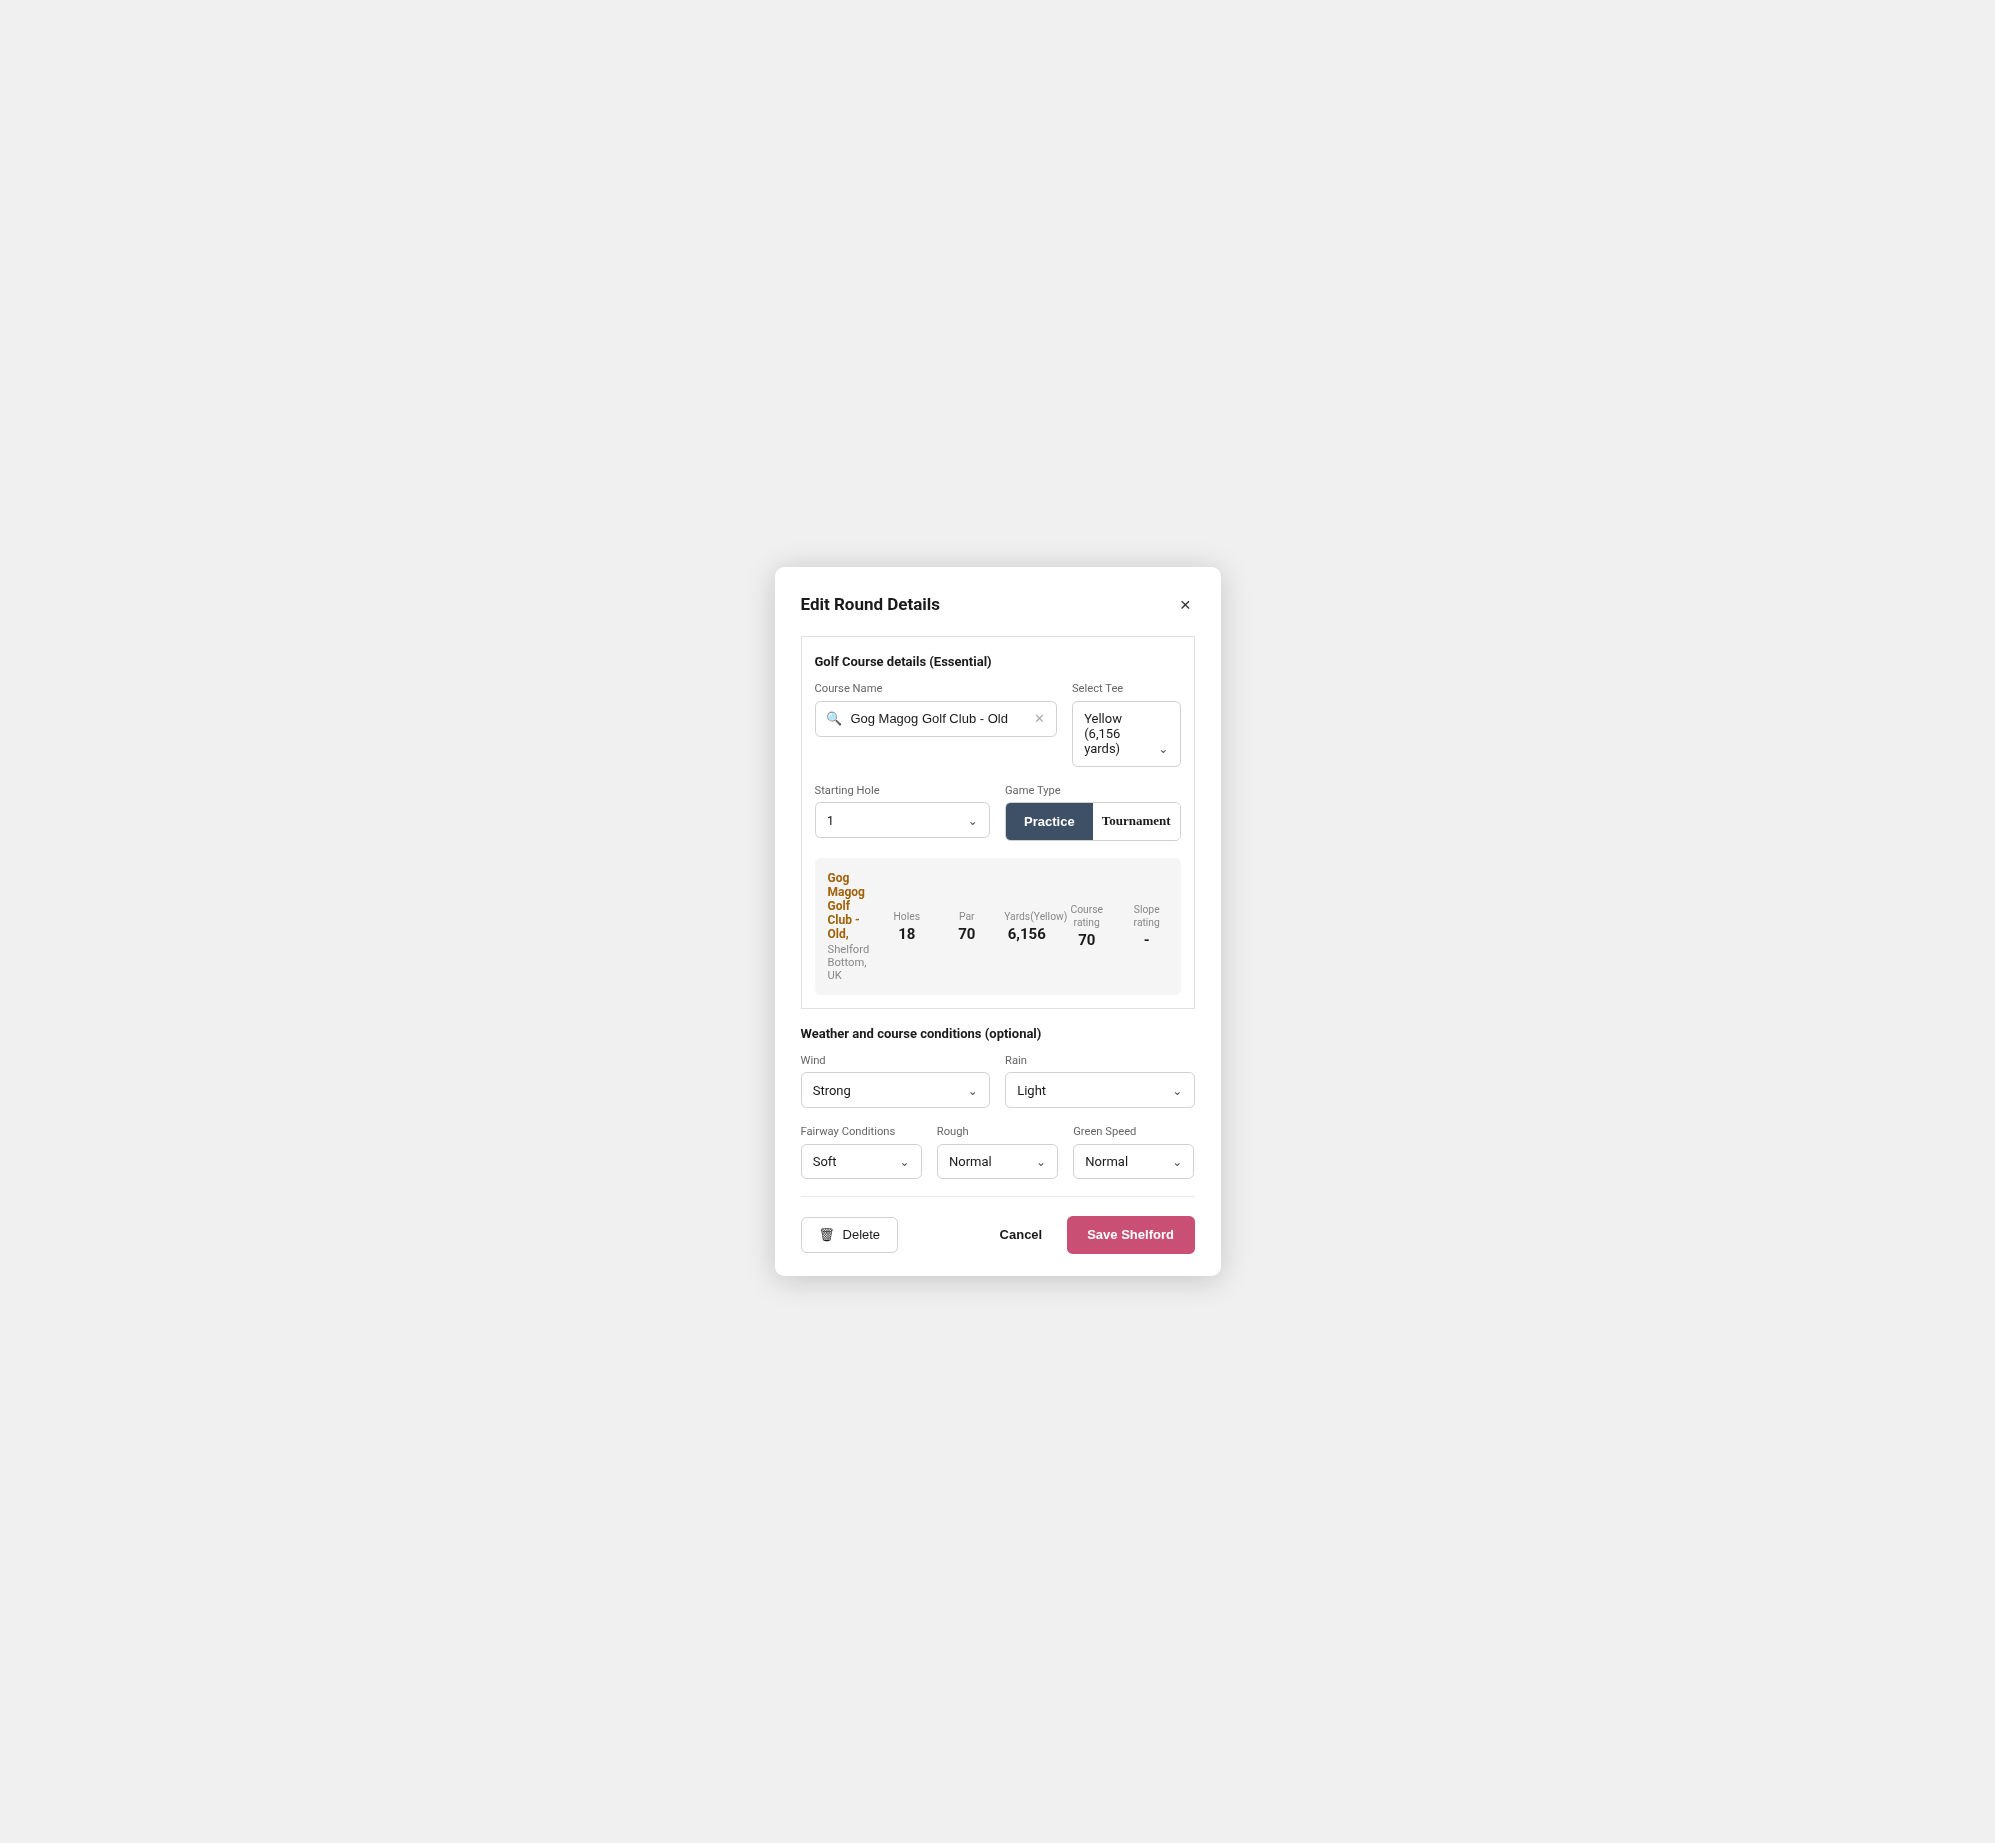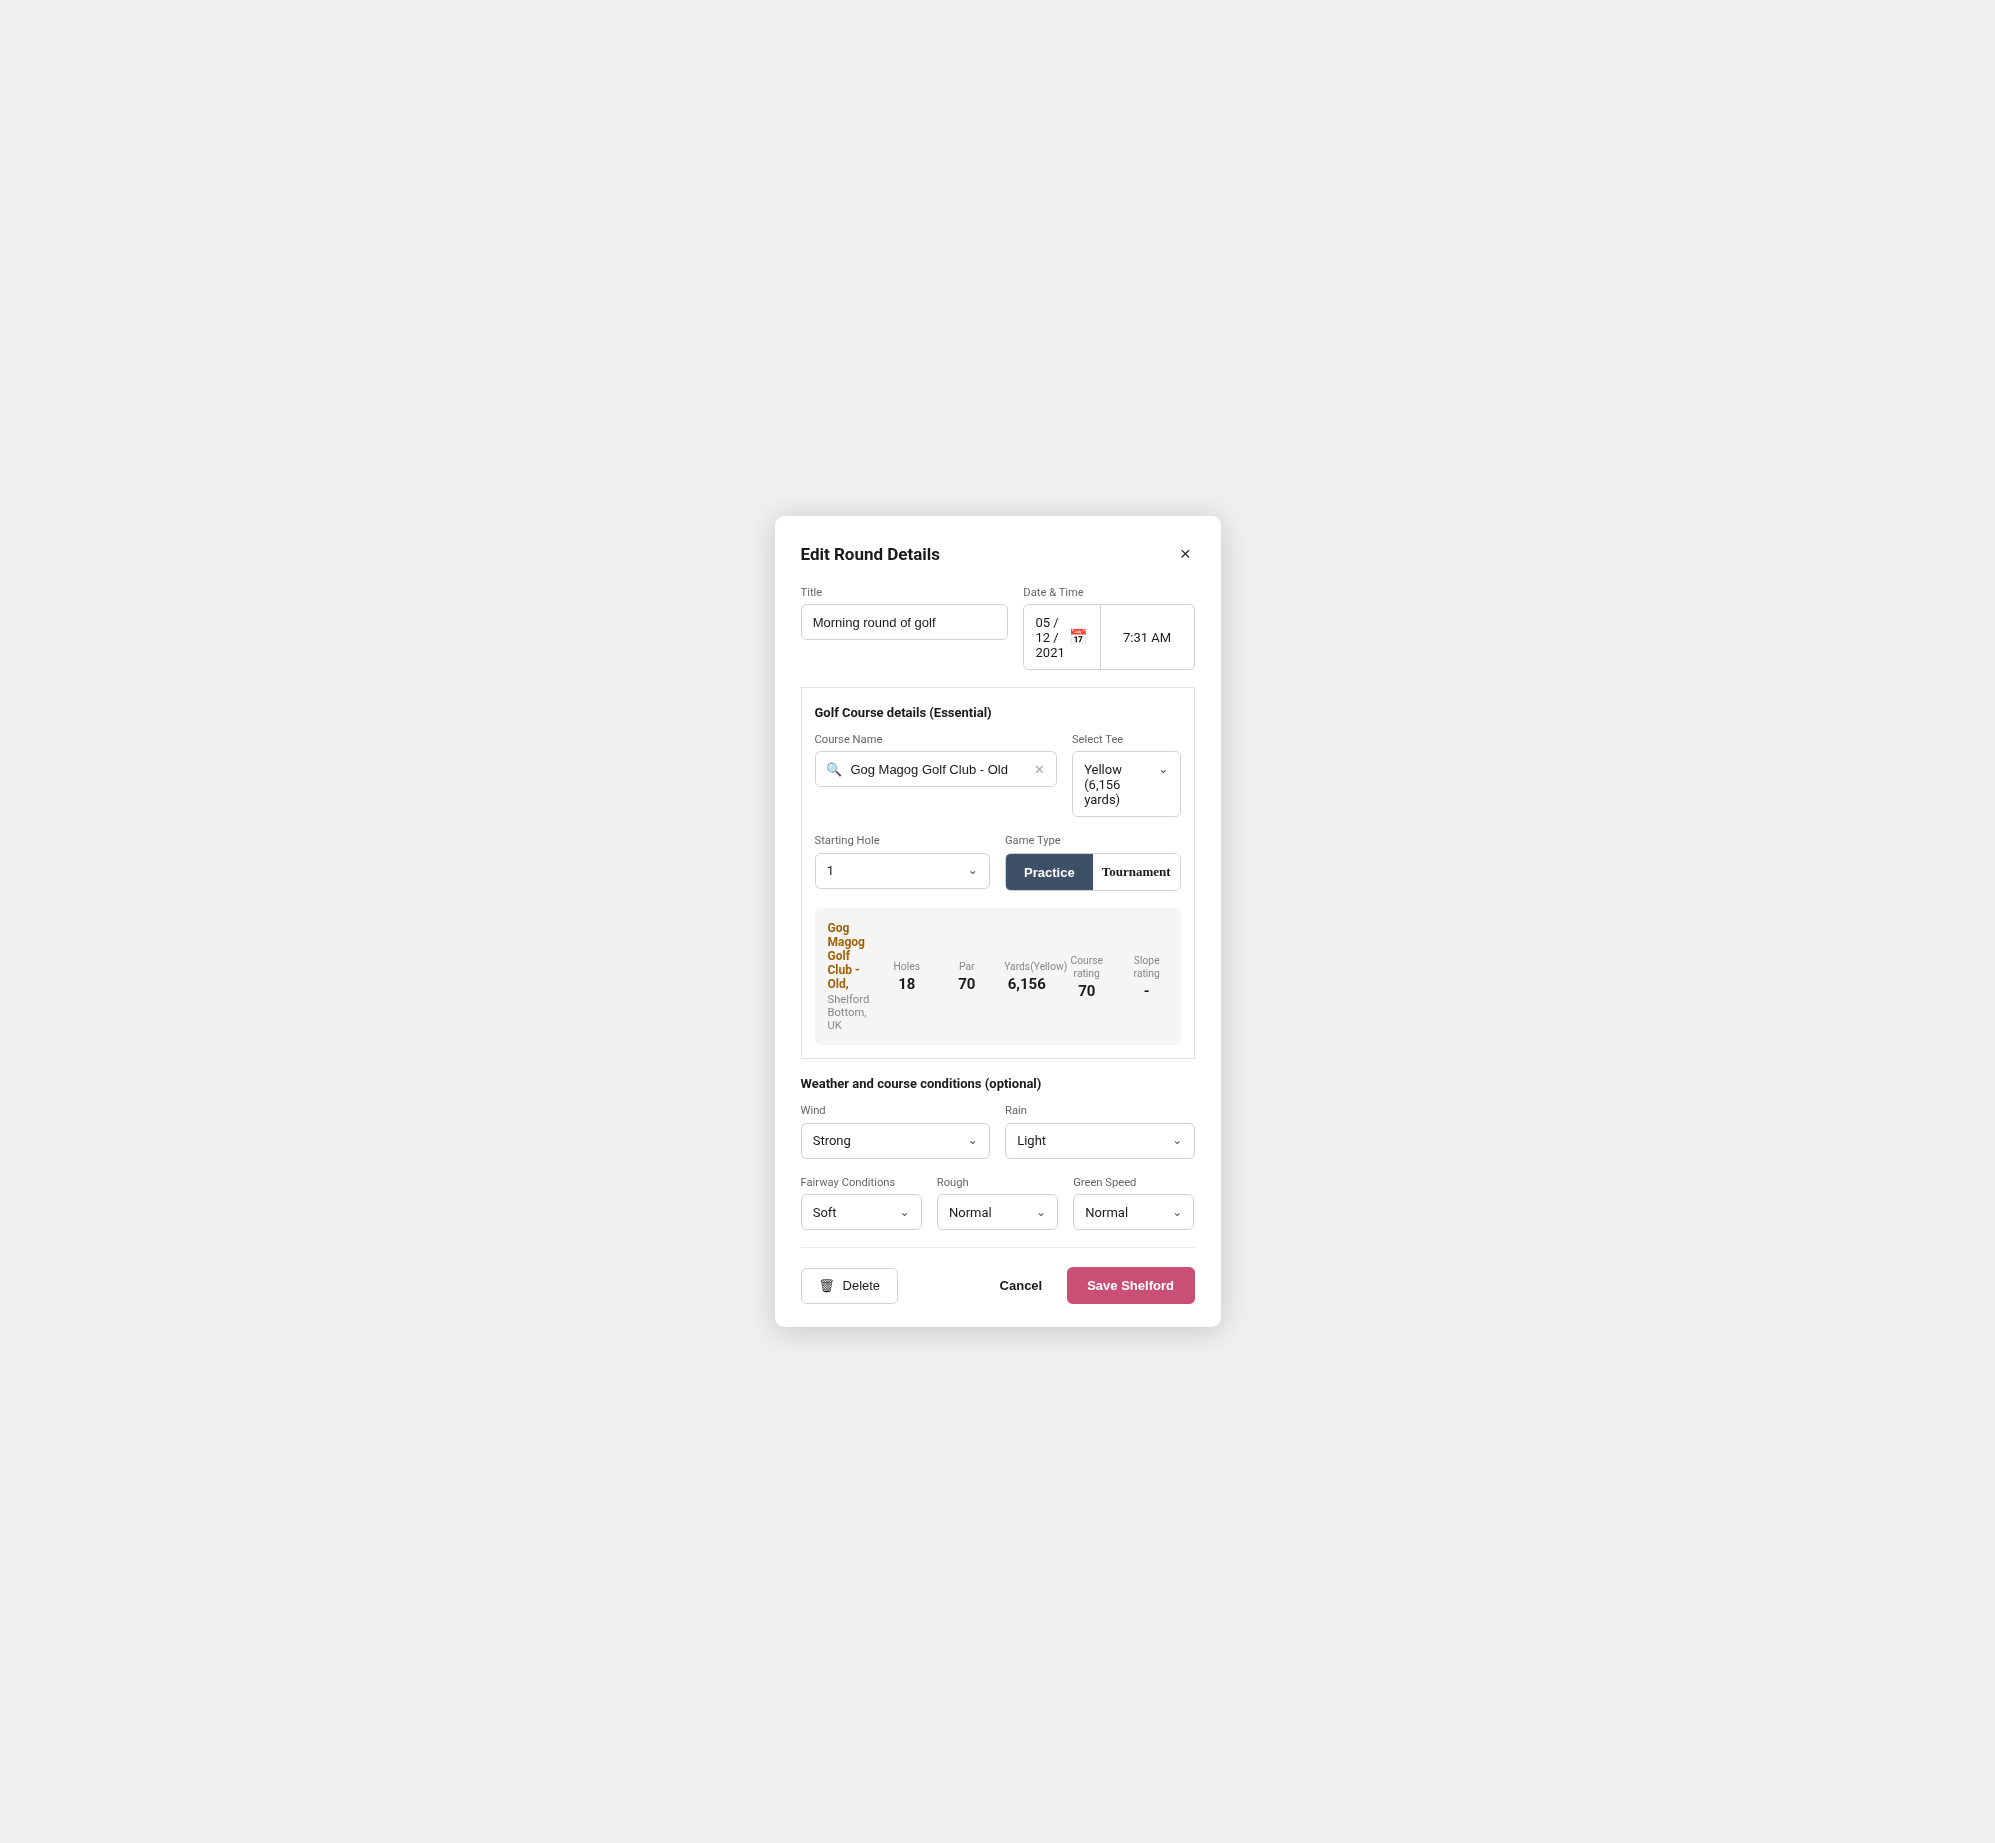--- a/index.html
+++ b/index.html
@@ -124,21 +124,21 @@
       outline: none;
       flex: 1;
       font-size: 13px;
       color: #1a1a1a;
     }
     .search-icon { color: #aaa; font-size: 13px; }
     .clear-icon { color: #aaa; font-size: 13px; cursor: pointer; }
     .select-wrap {
       position: relative;
       display: flex;
-      align-items: flex-start;
+      align-items: flex-end;
       border: 1.4px solid #d0d0d0;
       border-radius: 5.6px;
       padding: 9.4px 11.2px;
       font-size: 13px;
       color: #1a1a1a;
       background: #fff;
       cursor: pointer;
       gap: 17px;
     }
     .select-wrap .chevron {
@@ -230,38 +230,20 @@
   </style>
 </head>
 <body>
 
 <div class="modal">
   <div class="modal-header">
     <span class="modal-title">Edit Round Details</span>
     <button class="close-btn">×</button>
   </div>
 
-  <div class="form-row">
-    <div class="form-group" style="flex:1.7">
-      <label class="form-label">Title</label>
-      <input class="form-input" type="text" value="Morning round of golf" style="">
-    </div>
-    <div class="form-group" style="flex:1.4">
-      <label class="form-label">Date &amp; Time</label>
-      <div class="date-group">
-        <div class="date-input-wrap">
-          <span>05 /  12  / 2021</span>
-          <span class="cal-icon">📅</span>
-        </div>
-        <div class="time-input-wrap">
-          <span>7:31 AM</span>
-        </div>
-      </div>
-    </div>
-  </div>
 
   <div class="section-box">
     <div class="section-title">Golf Course details (Essential)</div>
 
     <div class="form-row">
       <div class="form-group">
         <label class="form-label">Course Name</label>
         <div class="search-input-wrap">
           <span class="search-icon">🔍</span>
           <input type="text" value="Gog Magog Golf Club - Old" style="">

